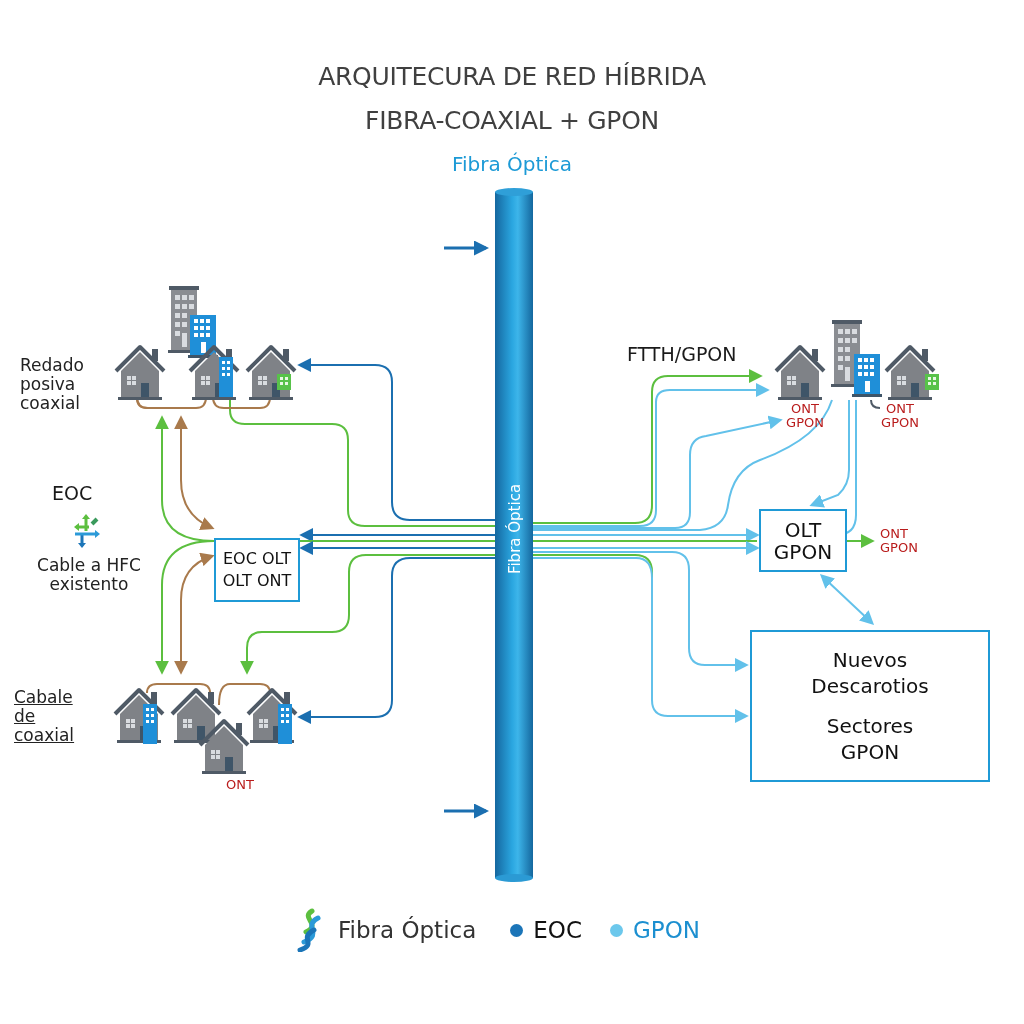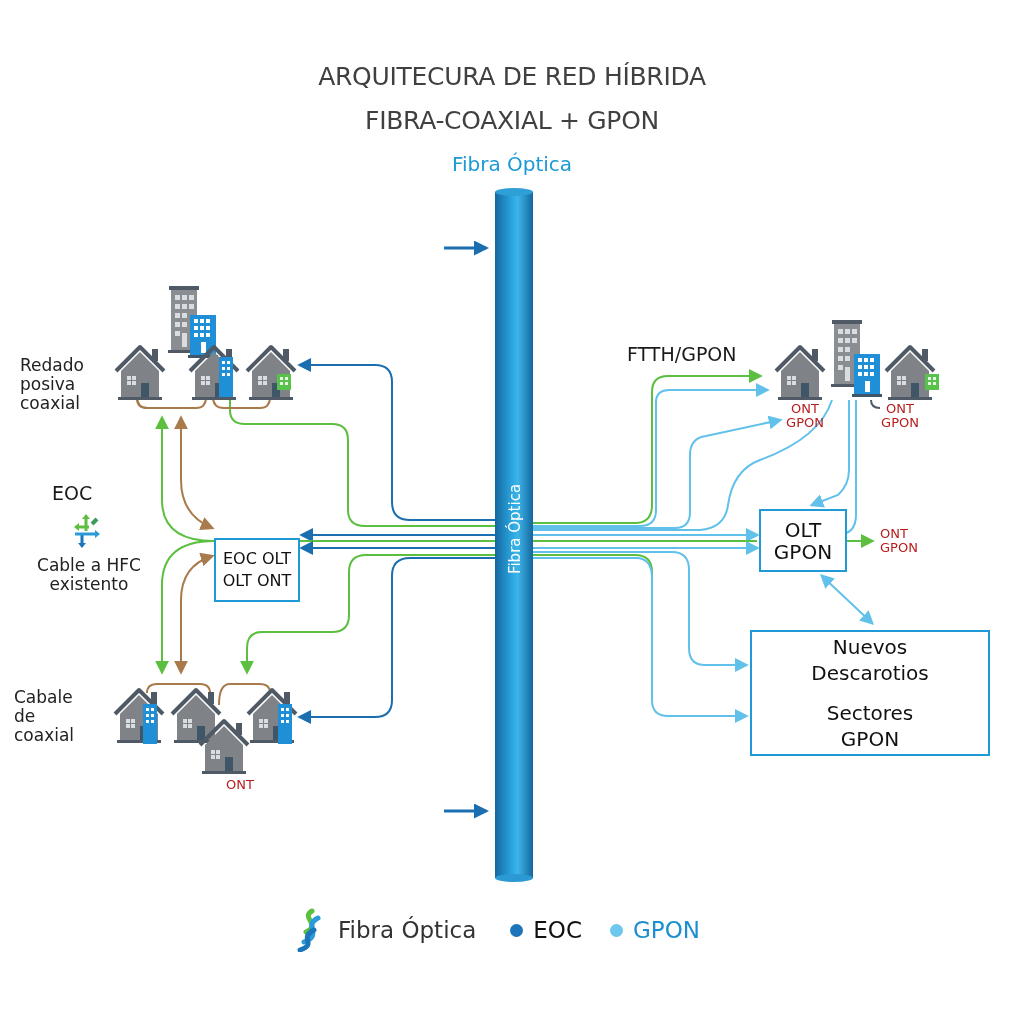--- a/index.html
+++ b/index.html
@@ -9,21 +9,21 @@
   #title1{top:62px;}
   #title2{top:106px;}
   #fibra-top{left:0;width:1024px;text-align:center;top:152px;font-size:20px;color:#1c9ad6;}
   .lbl{font-size:17px;color:#222;line-height:19px;}
   .lbl-r{text-align:left;}
   .lbl-c{text-align:center;}
   .small{font-size:13px;color:#b91c1c;line-height:14px;}
   .box{position:absolute;border:2px solid #1f9ad6;background:#fff;box-sizing:border-box;display:flex;flex-direction:column;align-items:center;justify-content:center;text-align:center;color:#111;}
   #eoc-box{left:214px;top:509px;width:86px;height:64px;font-size:16px;line-height:22px;margin-top:29px;}
   #olt-gpon-box{left:759px;top:509px;width:88px;height:63px;font-size:20px;line-height:22px;}
-  #nuevos-box{left:750px;top:630px;width:240px;height:126px;font-size:20px;line-height:26px;}
+  #nuevos-box{left:750px;top:630px;width:240px;height:152px;font-size:20px;line-height:26px;}
   #nuevos-box .gap{height:14px;}
   svg{position:absolute;left:0;top:0;}
   #legend{position:absolute;left:292px;top:905px;height:50px;display:flex;align-items:center;gap:10px;}
   .leg-text{font-size:23px;}
   .dot{width:13px;height:13px;border-radius:50%;display:inline-block;}
 </style>
 </head>
 <body>
 
 <div id="title1" class="abs">ARQUITECURA DE RED HÍBRIDA</div>
@@ -225,21 +225,21 @@
 <div class="abs lbl lbl-r" style="left:20px;top:356px;width:82px;">
   <div>Redado</div>
   <div>posiva</div>
   <div>coaxial</div>
 </div>
 <div class="abs" style="left:52px;top:482px;font-size:19px;">EOC</div>
 <div class="abs lbl lbl-c" style="left:34px;top:556px;width:110px;text-align:center;">
   <div>Cable a HFC</div>
   <div>existento</div>
 </div>
-<div class="abs lbl lbl-r" style="left:14px;top:688px;width:72px;">
+<div class="abs lbl lbl-r" style="left:14px;top:688px;width:72px;text-decoration:underline;">
   <div>Cabale de</div>
   <div>coaxial</div>
 </div>
 <div class="abs small" style="left:226px;top:778px;">ONT</div>
 
 <div id="eoc-box" class="box">
   <div>EOC OLT</div>
   <div>OLT ONT</div>
 </div>
 

